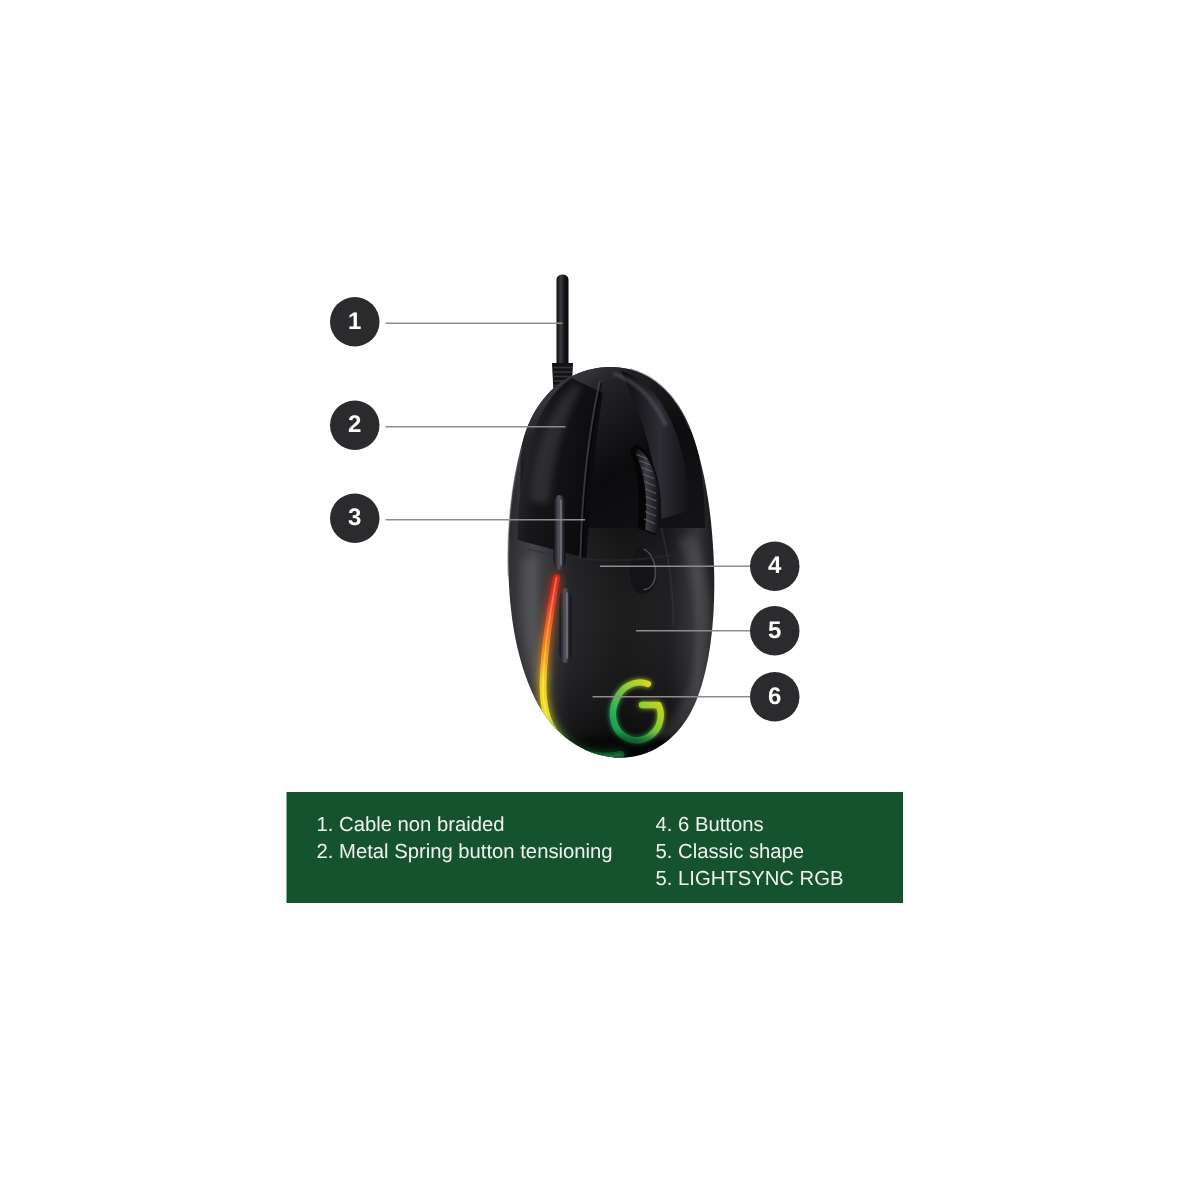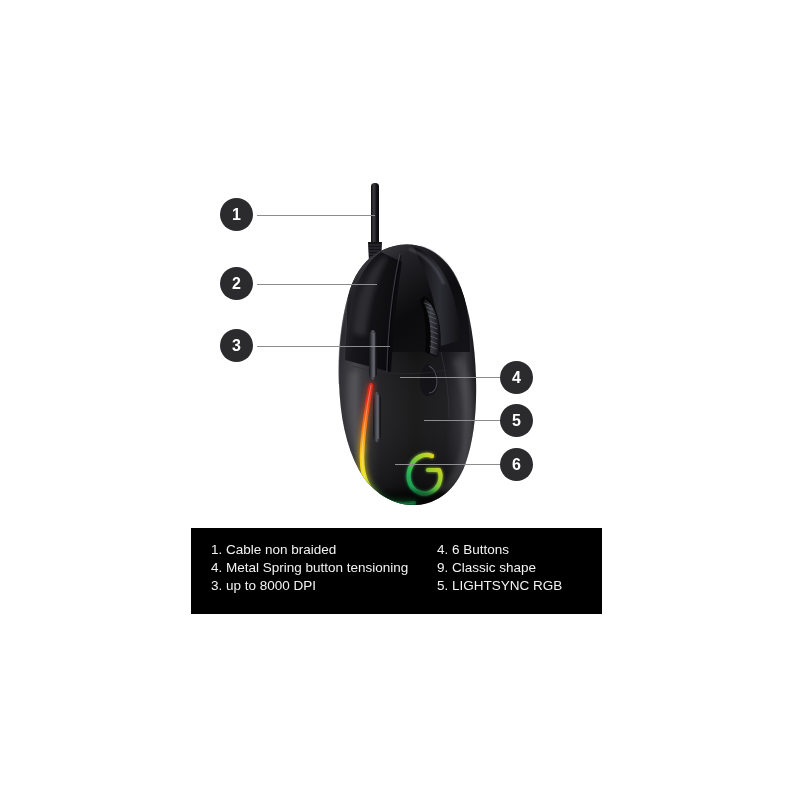--- a/index.html
+++ b/index.html
@@ -49,22 +49,22 @@
     height: 1px;
     background: #8d8d90;
   }
 
   
   #caption-panel {
     position: absolute;
     left: 191px;
     top: 528px;
     width: 411px;
-    height: 86px;
-    background: #000000;
+    height: 74px;
+    background: #14532d;
     box-sizing: border-box;
     padding: 11px 0 0 0;
   }
   .cap-col {
     position: absolute;
     top: 13px;
     font-size: 13.5px;
     color: #f2f2f2;
     line-height: 18px;
     white-space: nowrap;
@@ -362,23 +362,22 @@
   <div class="badge" style="left:220px; top:198px;">1</div>
   <div class="badge" style="left:220px; top:267px;">2</div>
   <div class="badge" style="left:220px; top:329px;">3</div>
   <div class="badge" style="left:500px; top:361px;">4</div>
   <div class="badge" style="left:500px; top:404px;">5</div>
   <div class="badge" style="left:500px; top:448px;">6</div>
 
   <div id="caption-panel">
     <div class="cap-col" id="cap-col-left">
       <span class="cap-line">1. Cable non braided</span>
-      <span class="cap-line">4. Metal Spring button tensioning</span>
-      <span class="cap-line">3. up to 8000 DPI</span>
+      <span class="cap-line">2. Metal Spring button tensioning</span>
     </div>
     <div class="cap-col" id="cap-col-right">
       <span class="cap-line">4. 6 Buttons</span>
-      <span class="cap-line">9. Classic shape</span>
+      <span class="cap-line">5. Classic shape</span>
       <span class="cap-line">5. LIGHTSYNC RGB</span>
     </div>
   </div>
 
 </div>
 
 </body></html>

